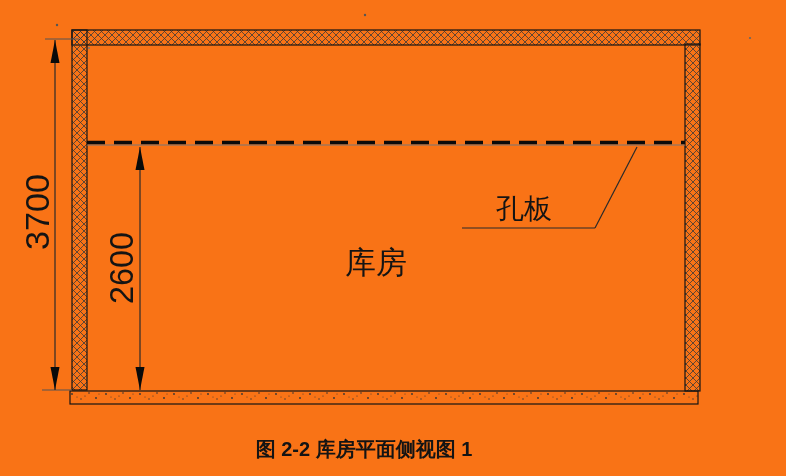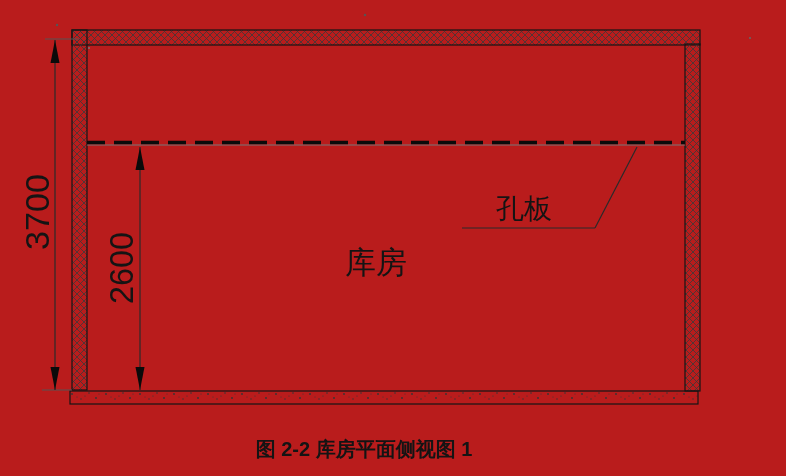--- a/index.html
+++ b/index.html
@@ -4,21 +4,21 @@
 <style>
   html, body {
     margin: 0;
     padding: 0;
     background: #ffffff;
   }
   .page {
     position: relative;
     width: 786px;
     height: 476px;
-    background: #b91c1c;
+    background: #f97316;
     overflow: hidden;
     font-family: "Liberation Sans", "DejaVu Sans", sans-serif;
   }
   svg text {
     font-family: "Liberation Sans", "DejaVu Sans", sans-serif;
     fill: #141414;
   }
   .dim-text {
     font-size: 34px;
     letter-spacing: 0px;

